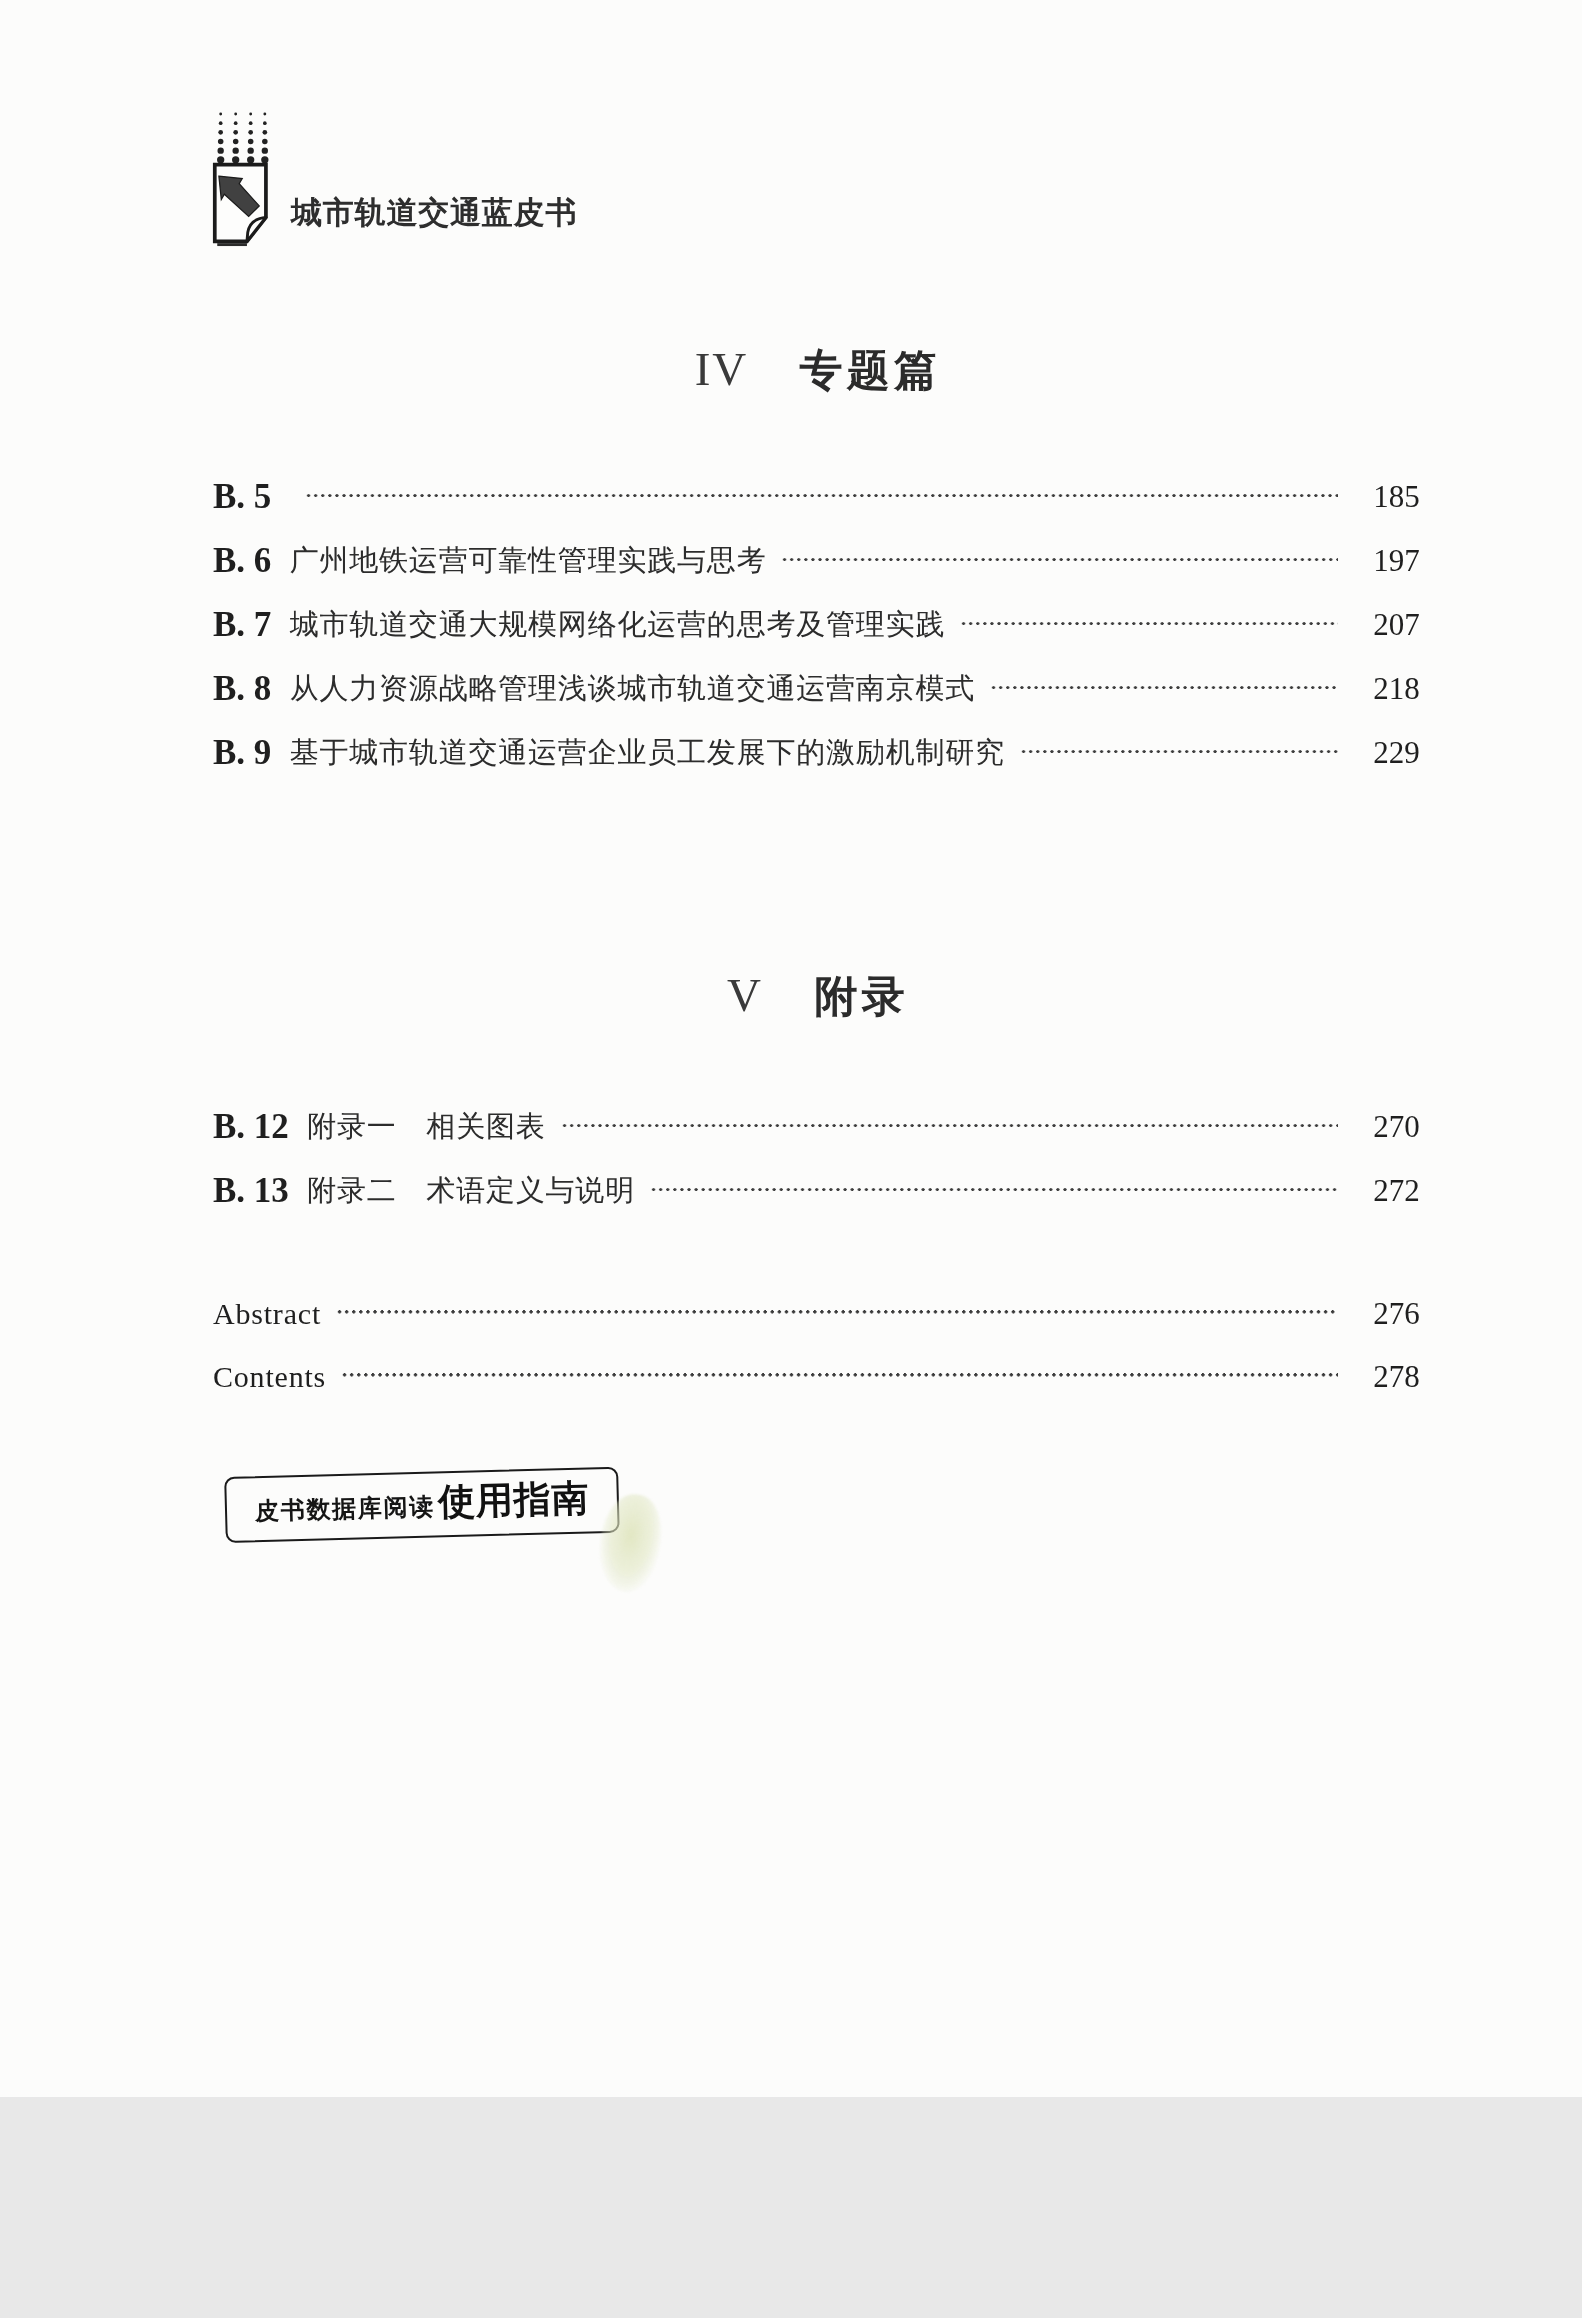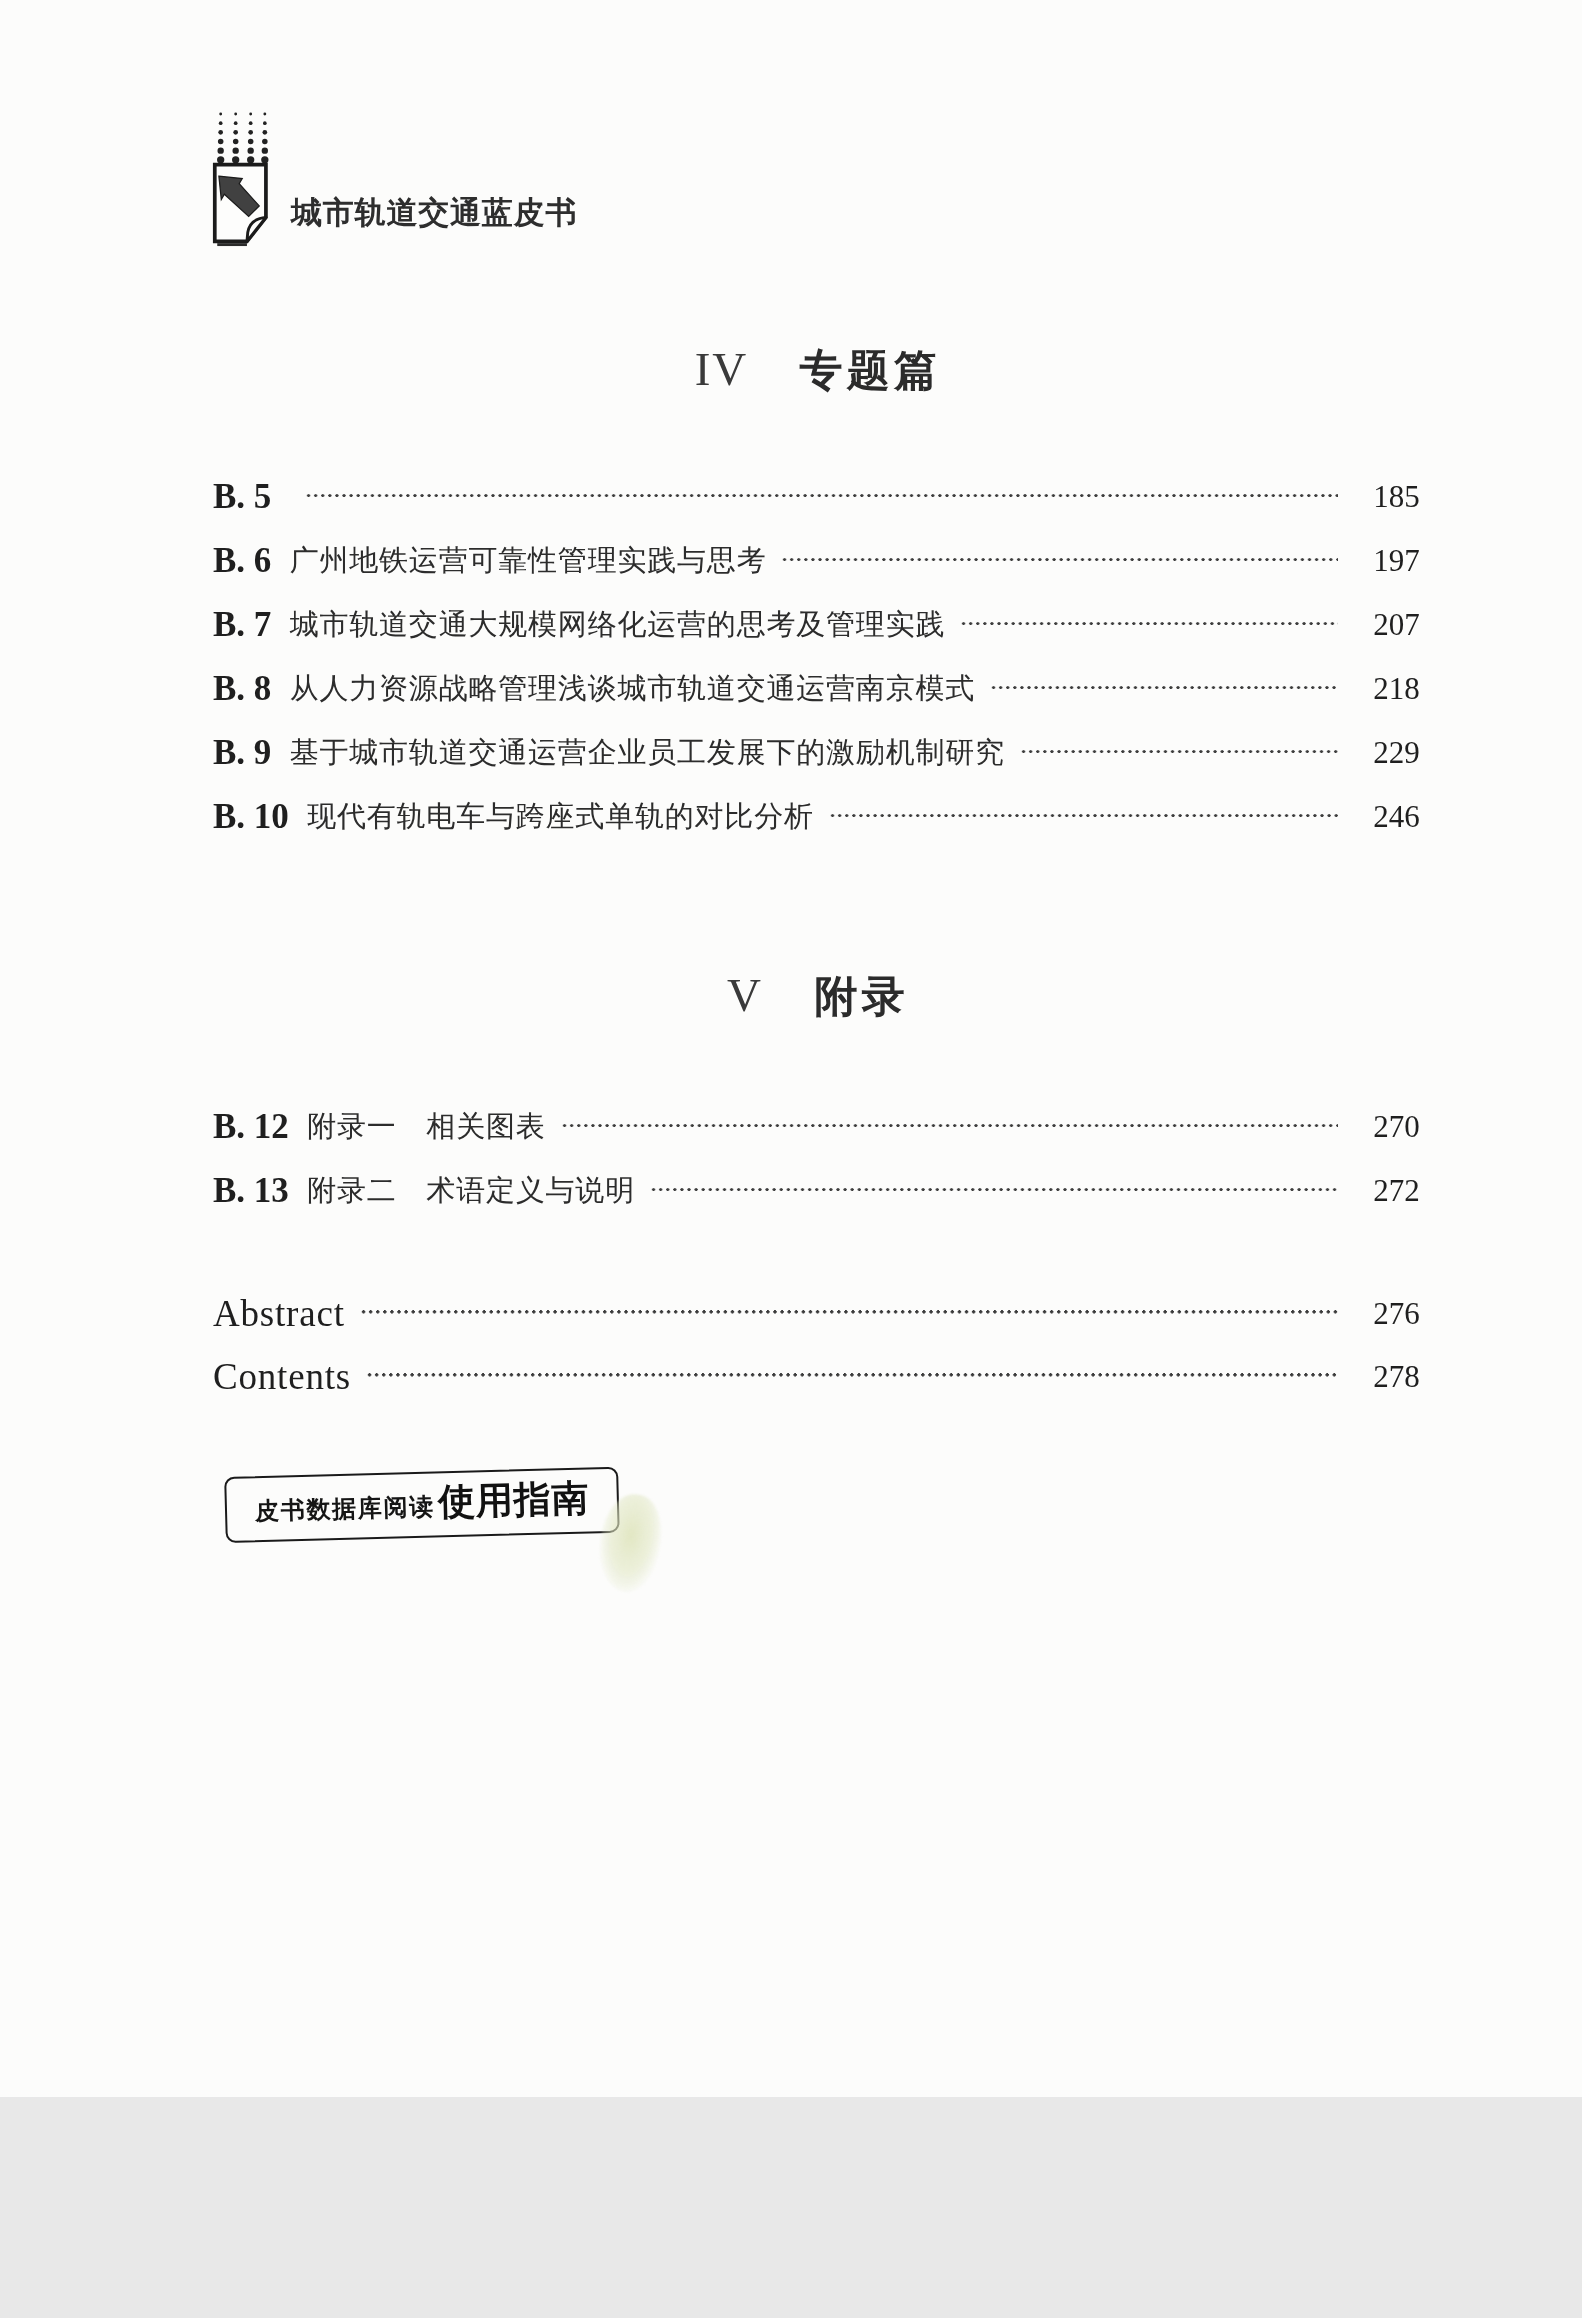--- a/index.html
+++ b/index.html
@@ -48,21 +48,21 @@
     font-size:35px;font-weight:700;color:#1f1f1f;
     white-space:pre;margin-right:18.3px;
   }
   .ttl{
     font-family:"Liberation Sans",sans-serif;
     font-size:29px;font-weight:400;color:#2c2c2c;
     letter-spacing:0.8px;white-space:pre;
   }
   .bm-lbl{
     font-family:"Liberation Serif",serif;
-    font-size:37px;font-weight:400;color:#1f1f1f;
+    font-size:30px;font-weight:400;color:#1f1f1f;
     letter-spacing:0.8px;white-space:pre;
   }
   .leader{
     flex:1;height:6.6px;align-self:center;
     margin:0 18.3px 0 15px;transform:translateY(-1.7px);
     background-image:radial-gradient(circle,#3c3c3c 1.4px,rgba(60,60,60,0) 1.7px);
     background-size:7.1px 6.6px;background-repeat:repeat-x;
     background-position:left center;
   }
   .pg{
@@ -183,26 +183,20 @@
       <span class="ttl">从人力资源战略管理浅谈城市轨道交通运营南京模式</span>
       <span class="leader"></span>
       <span class="pg">218</span>
     </div>
     <div class="row">
       <span class="lbl">B. 9</span>
       <span class="ttl">基于城市轨道交通运营企业员工发展下的激励机制研究</span>
       <span class="leader"></span>
       <span class="pg">229</span>
     </div>
-    <div class="row">
-      <span class="lbl">B. 10</span>
-      <span class="ttl">现代有轨电车与跨座式单轨的对比分析</span>
-      <span class="leader"></span>
-      <span class="pg">246</span>
-    </div>
   </div>
 
   <div class="heading heading-appendix">
     <span class="numeral">V</span>
     <span class="htitle">附录</span>
   </div>
 
   <div class="toc toc-appendix">
     <div class="row">
       <span class="lbl">B. 12</span>

